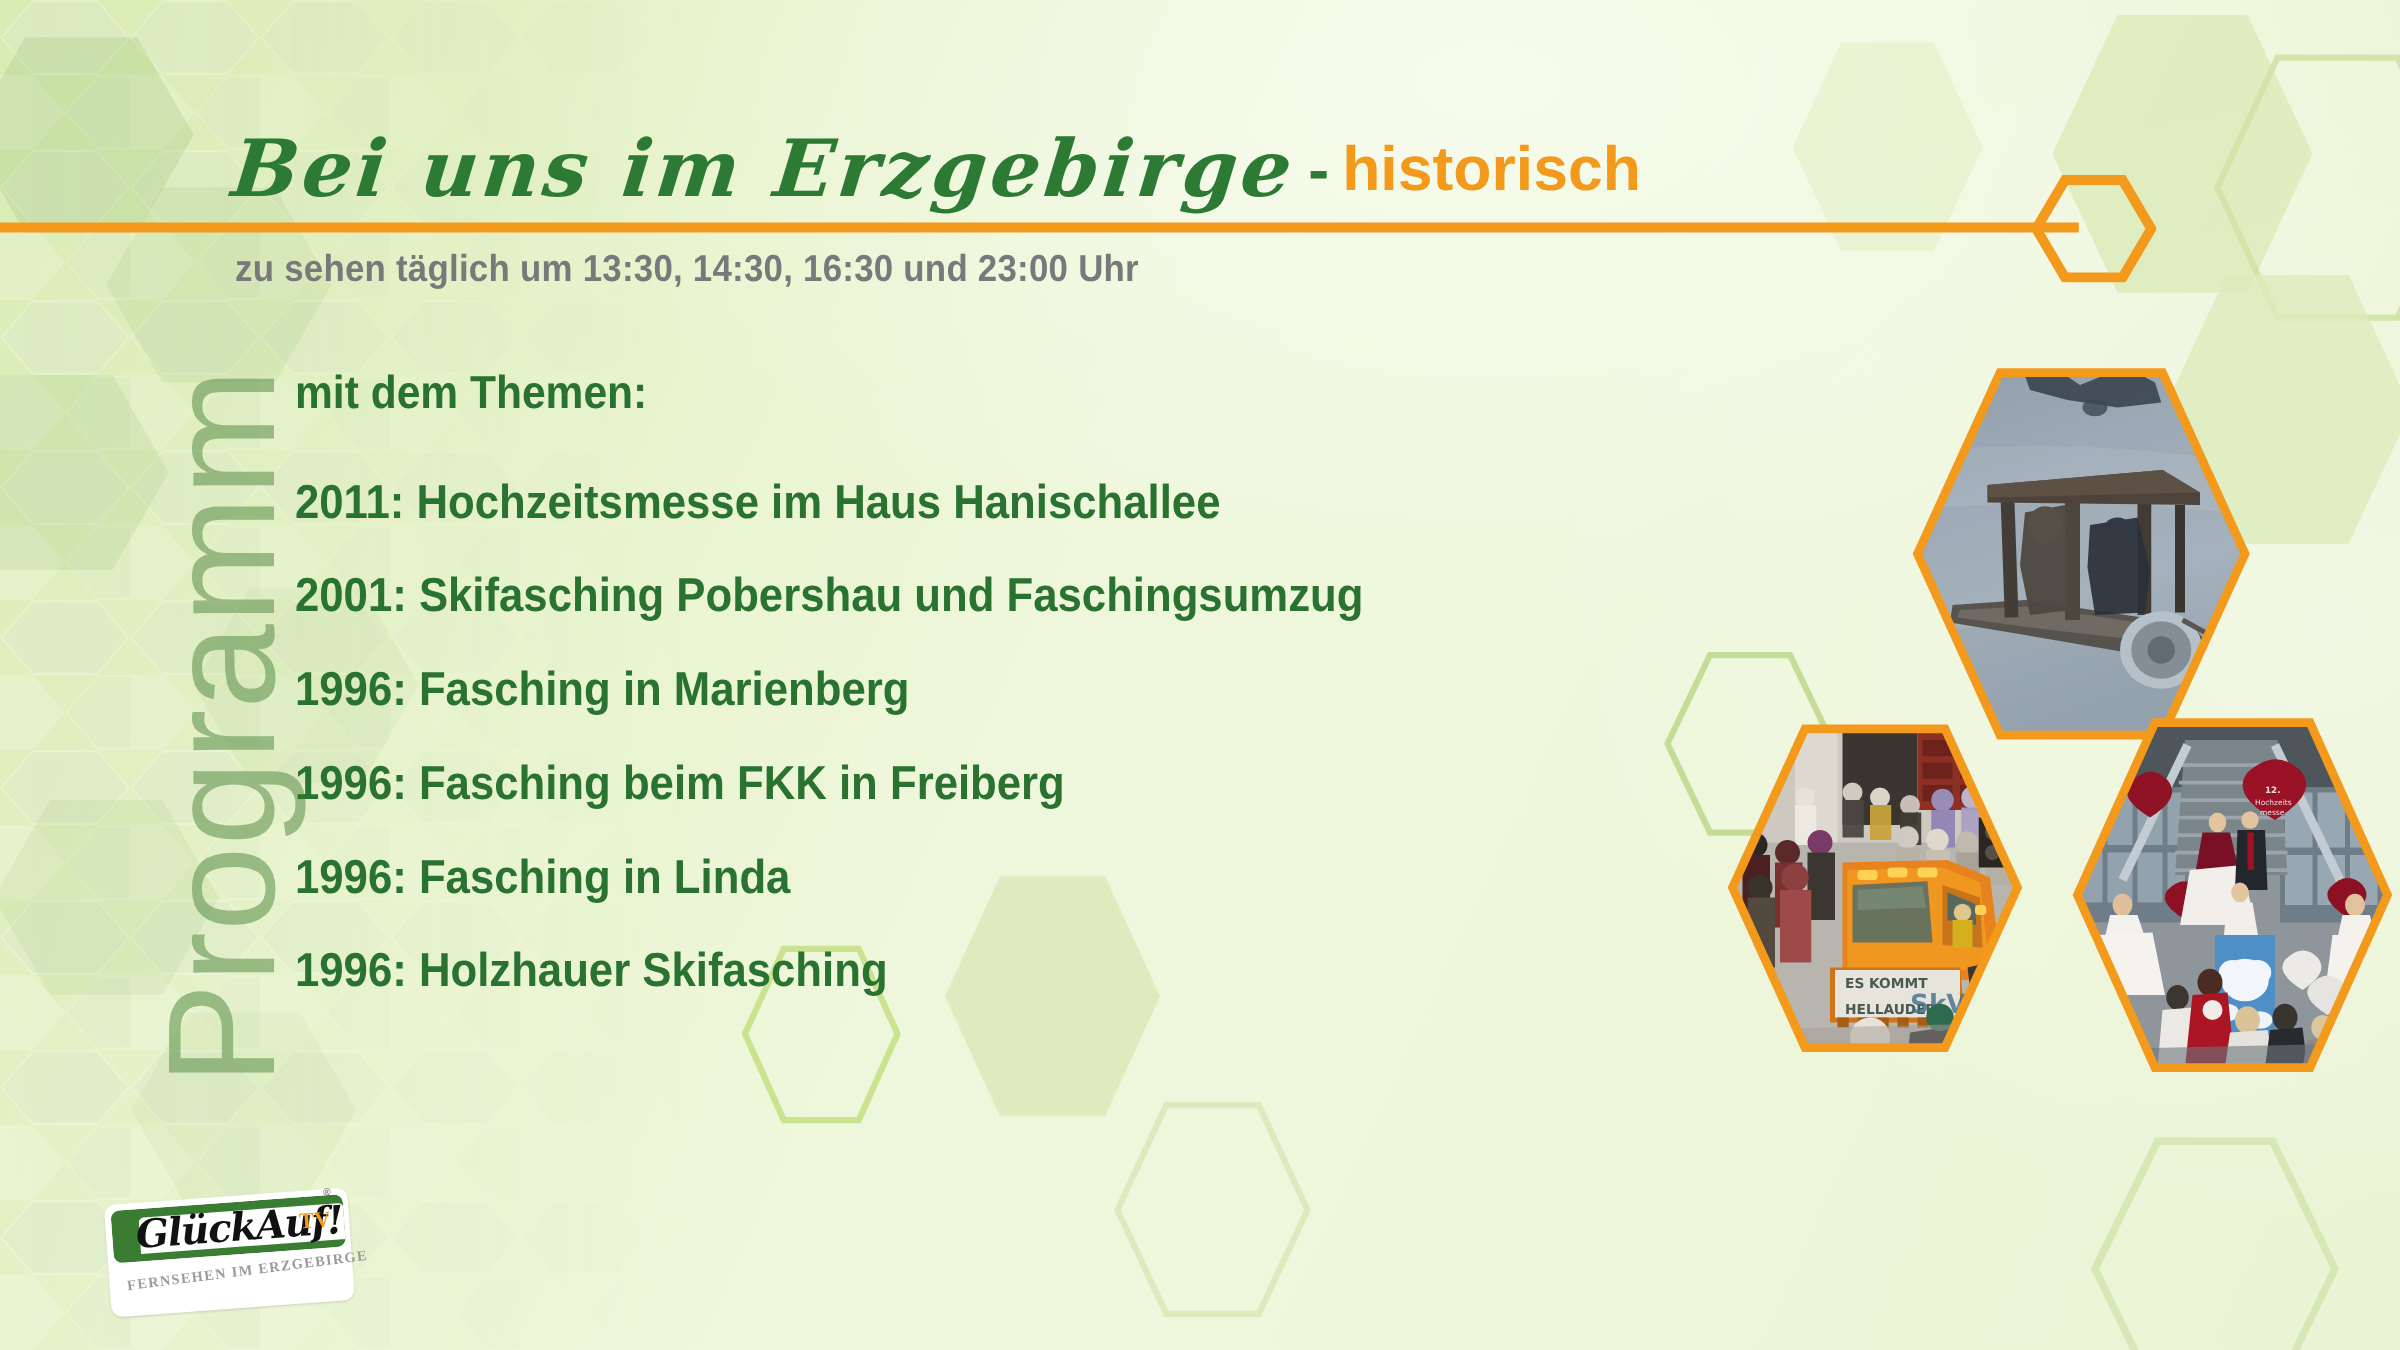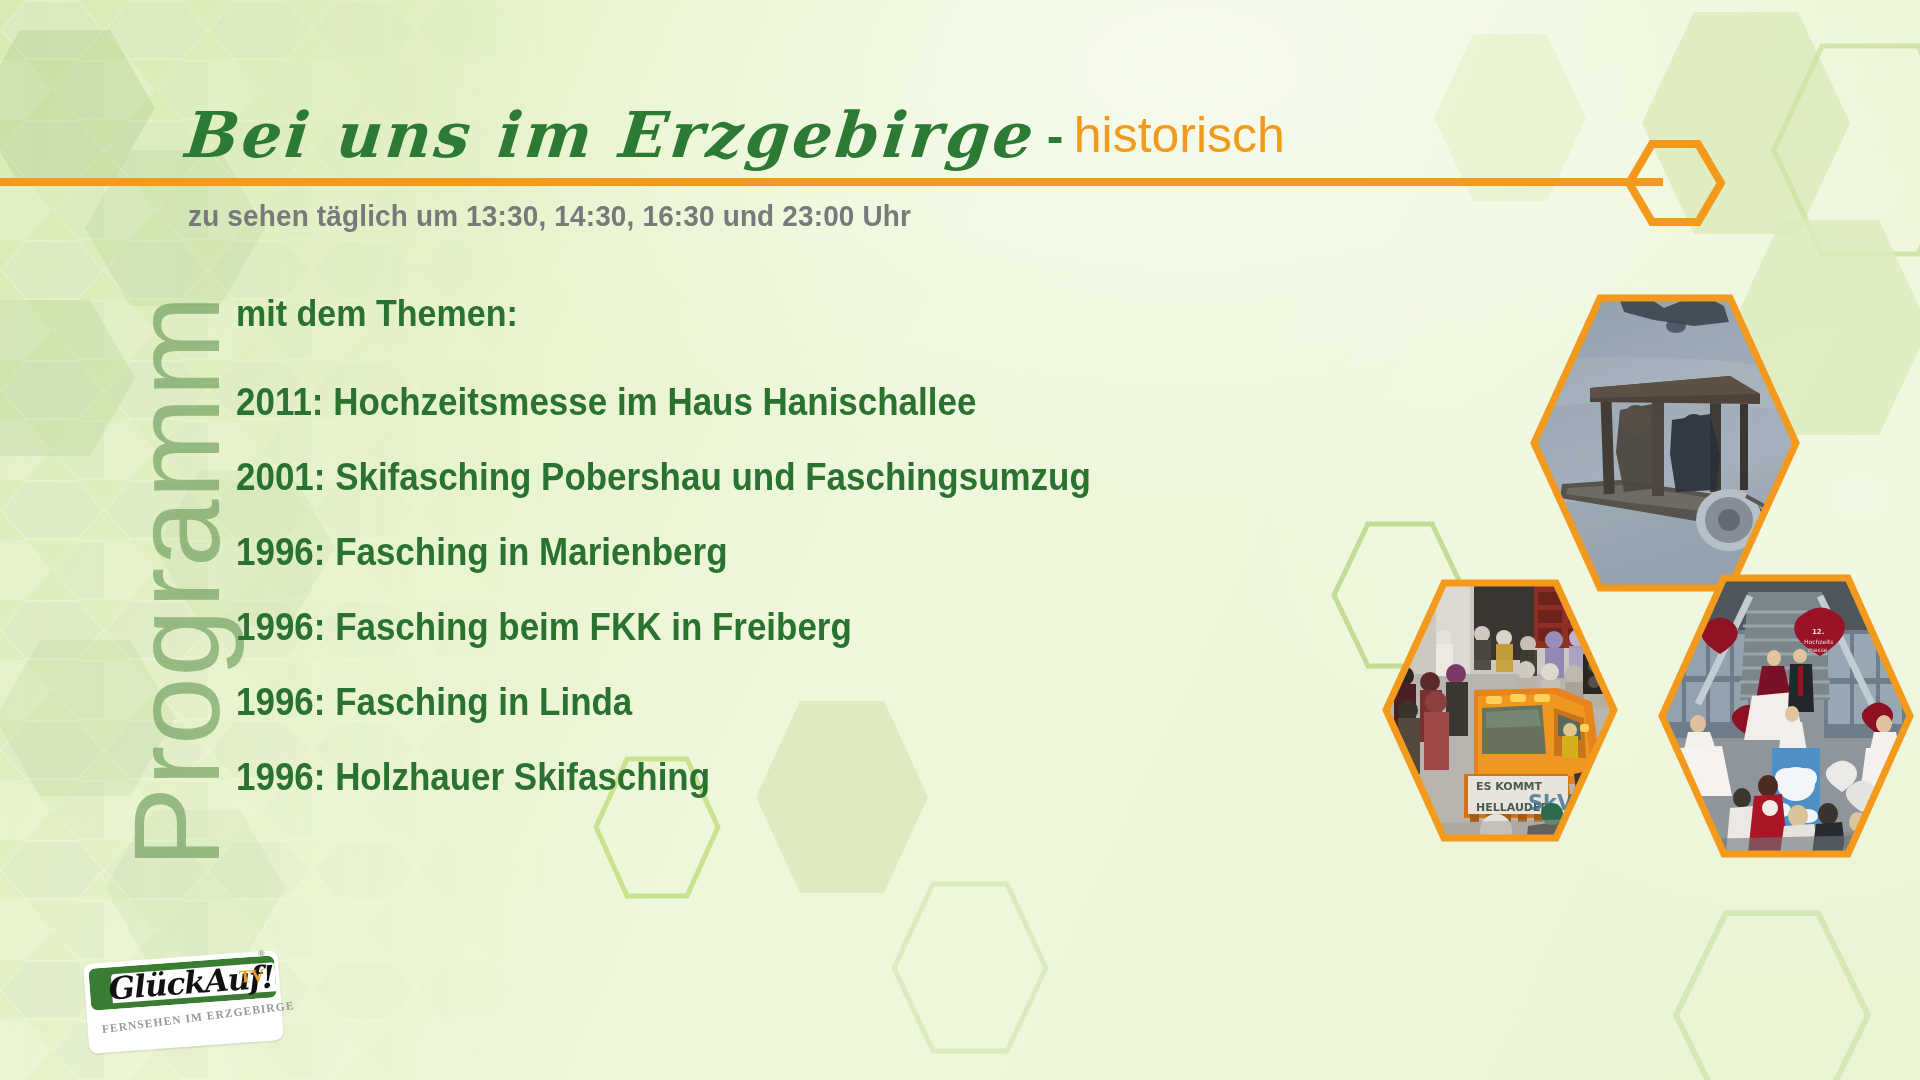--- a/index.html
+++ b/index.html
@@ -95,21 +95,21 @@
   #title .dash{
     font-family:"Liberation Sans", sans-serif;
     font-weight:700;
     font-size:50px;
     color:#2c7a34;
     padding:0 6px;
     position:relative; top:-4px;
   }
   #title .hist{
     font-family:"Liberation Sans", sans-serif;
-    font-weight:400;
+    font-weight:700;
     font-size:50px;
     color:#f39a1c;
     letter-spacing:0px;
     position:relative; top:-5px;text-align:right;
   }
   #subtitle{
     position:absolute; left:188px; top:199px;
     font-size:30px; font-weight:700;
     color:#77797b;
     letter-spacing:.2px;

